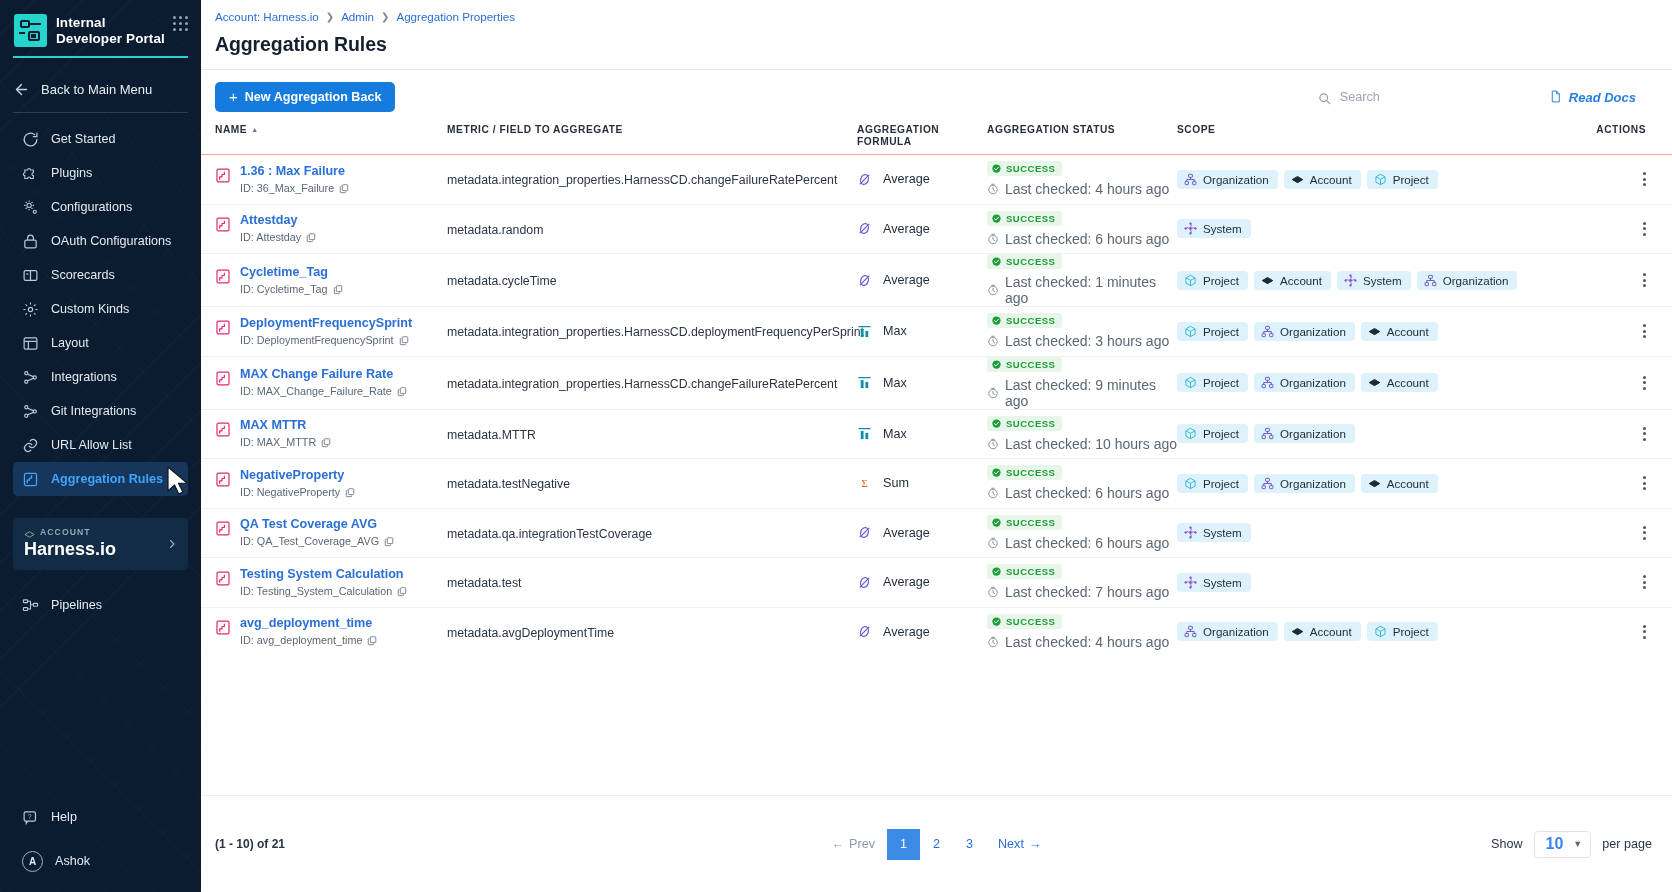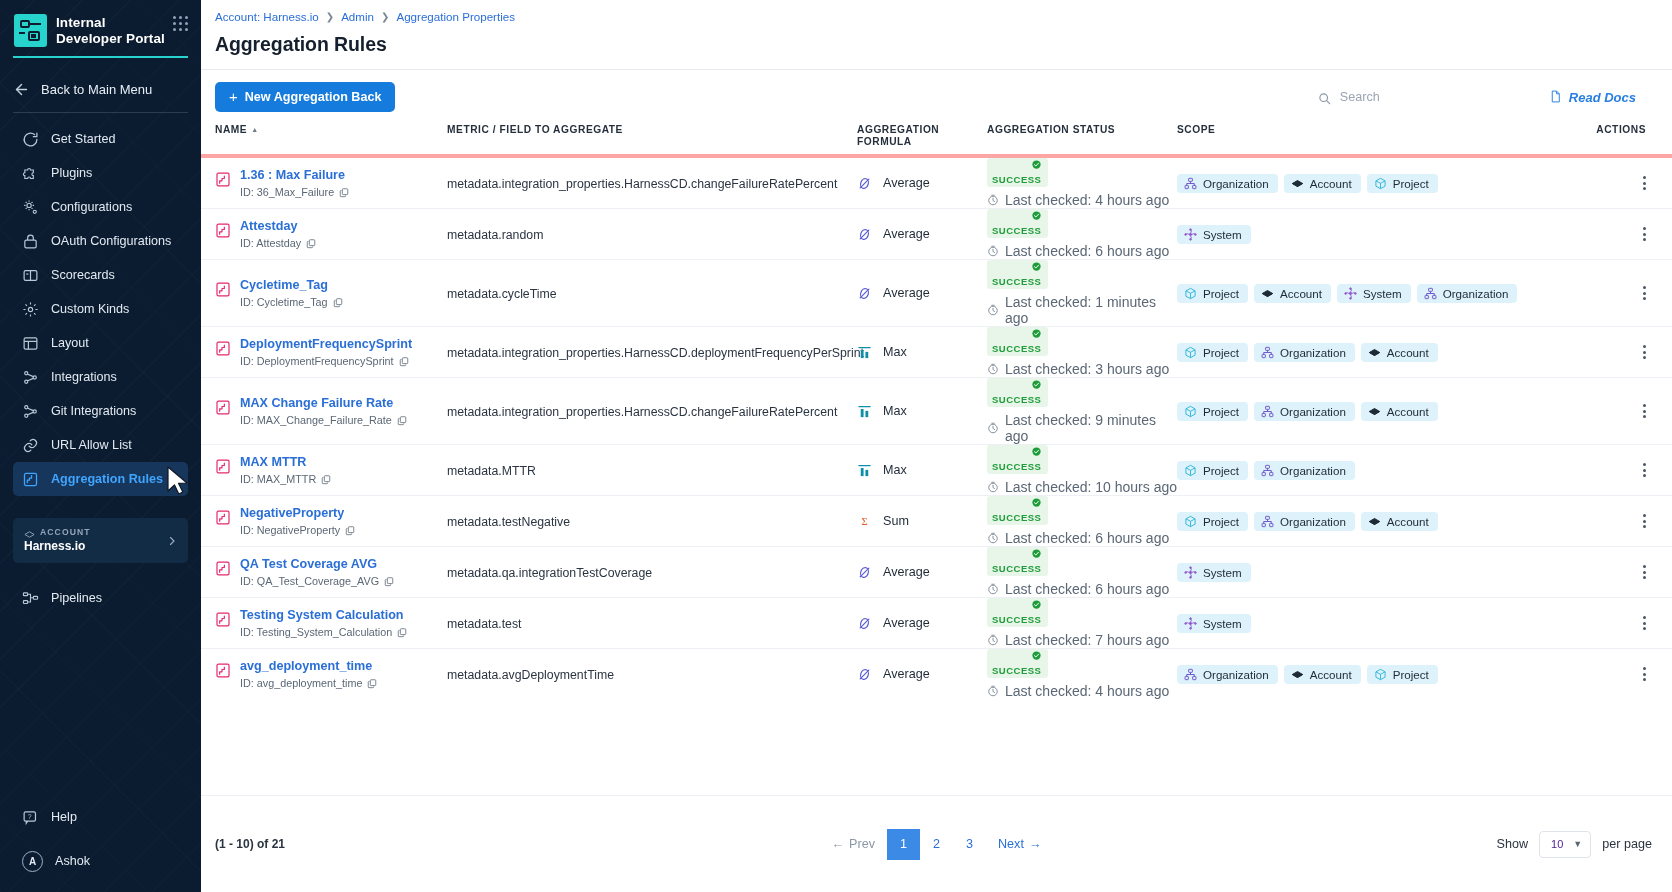--- a/index.html
+++ b/index.html
@@ -66,21 +66,21 @@
   .nav-item.active .lbl { color: #3fa5ff; font-weight: 700; }
   .nav-item.active .ico { color: #3fa5ff; }
 
   .account-card {
     margin: 22px 13px 0 13px; background: #132c46; border-radius: 5px;
     padding: 8px 11px 10px 11px; position: relative; cursor: pointer;
   }
   .account-card .ac-top { display: flex; align-items: center; gap: 5px; }
   .account-card .ac-top .ic { width: 11px; height: 11px; color: #93a6ba; }
   .account-card .ac-label { font-size: 8.6px; letter-spacing: 1.1px; color: #93a6ba; font-weight: 700; }
-  .account-card .ac-name { font-size: 12px; font-weight: 700; color: #ffffff; margin-top: 2px; }
+  .account-card .ac-name { font-size: 18px; font-weight: 700; color: #ffffff; margin-top: 2px; }
   .account-card .chev { position: absolute; right: 10px; top: 50%; transform: translateY(-50%); color: #9db0c4; width: 12px; height: 12px;}
 
   .nav-lower { margin-top: 18px; position: relative; }
   .sidebar-spacer { flex: 1 1 auto; }
   .nav-bottom { position: relative; padding-bottom: 14px; }
   .avatar-circle {
     width: 21px; height: 21px; border-radius: 50%;
     border: 1.4px solid #9fb1c4; color: #e3eaf2;
     display: flex; align-items: center; justify-content: center;
     font-size: 10px; font-weight: 700; flex: 0 0 21px;
@@ -126,38 +126,38 @@
   .c-metric { width: 410px; flex: 0 0 410px; }
   .c-formula { width: 130px; flex: 0 0 130px; }
   .c-status { width: 190px; flex: 0 0 190px; }
   .c-scope { width: 372px; flex: 0 0 372px; }
   .c-actions { flex: 1 1 auto; text-align: right; padding-right: 26px; }
 
   .row {
     display: flex; align-items: center; padding: 0 0 0 14px;
     min-height: 49.5px; border-top: 1px solid #edf0f4; position: relative;
   }
-  .row:first-child { border-top: 4px solid #fca5a5; }
+  .row:first-child { border-top: 1px solid #fca5a5; }
 
   .name-cell { display: flex; align-items: flex-start; gap: 9px; }
   .rule-icon { width: 16px; height: 17px; flex: 0 0 16px; margin-top: 3px; }
   .rule-name { font-size: 12.6px; font-weight: 700; color: #2a6fd6; cursor: pointer; line-height: 15px; }
   .rule-id { font-size: 10.8px; color: #5b6775; margin-top: 3px; display: flex; align-items: center; gap: 5px; line-height: 13px; }
   .copy-ic { width: 10px; height: 11px; color: #5b6775; cursor: pointer; flex: 0 0 10px; }
 
   .metric-text { font-size: 12.3px; color: #2b3542; }
 
   .formula-cell { display: flex; align-items: center; gap: 11px; font-size: 12.6px; color: #1f2a37; }
   .f-ico { width: 15px; height: 15px; flex: 0 0 15px; }
 
   .status-cell { display: flex; flex-direction: column; gap: 5px; }
   .badge-success {
-    display: inline-flex; align-items: flex-end; gap: 5px;
+    display: inline-flex; align-items: center; gap: 5px;
     background: #e7f6e8; color: #1f9c3a; font-size: 9.5px; font-weight: 700;
-    letter-spacing: .5px; padding: 2px 7px 2px 5px; border-radius: 3px; width: fit-content; flex-direction: column;
+    letter-spacing: .5px; padding: 2px 7px 2px 5px; border-radius: 3px; width: fit-content;
   }
   .badge-success .dot { width: 9px; height: 9px; flex: 0 0 9px; }
   .last-checked { display: flex; align-items: center; gap: 6px; font-size: 14px; color: #5b6775; }
   .clock-ic { width: 12px; height: 12px; flex: 0 0 12px; color: #78848f; }
 
   .scope-cell { display: flex; flex-wrap: wrap; gap: 6px; align-items: flex-end; }
   .chip {
     display: inline-flex; align-items: center; gap: 6px;
     background: #ddf2fb; border-radius: 4px; padding: 3px 9px 3px 7px;
     font-size: 11.6px; color: #1f2a37; white-space: nowrap;
@@ -179,21 +179,21 @@
   .pg-num {
     width: 33px; height: 31px; display: flex; align-items: center; justify-content: center;
     font-size: 12.6px; color: #2a6fd6; cursor: pointer;
   }
   .pg-num.active { background: #3b8ae5; color: #fff; }
   .foot-right { margin-left: auto; display: flex; align-items: center; gap: 11px; font-size: 12.6px; color: #2b3542; }
   .per-select {
     display: flex; align-items: center; gap: 10px; border: 1px solid #dfe4ea;
     border-radius: 4px; height: 27px; padding: 0 8px 0 11px; cursor: pointer;
   }
-  .per-select .v { font-size: 11px; color: #4c1d95; font-weight: 400; }
+  .per-select .v { font-size: 16px; color: #3b82f6; font-weight: 700; }
   .per-select .cv { color: #5b6775; font-size: 9px; }
 </style>
 </head>
 <body>
 
 <div class="app">
 
   <aside class="sidebar">
 
     <div class="brand">

